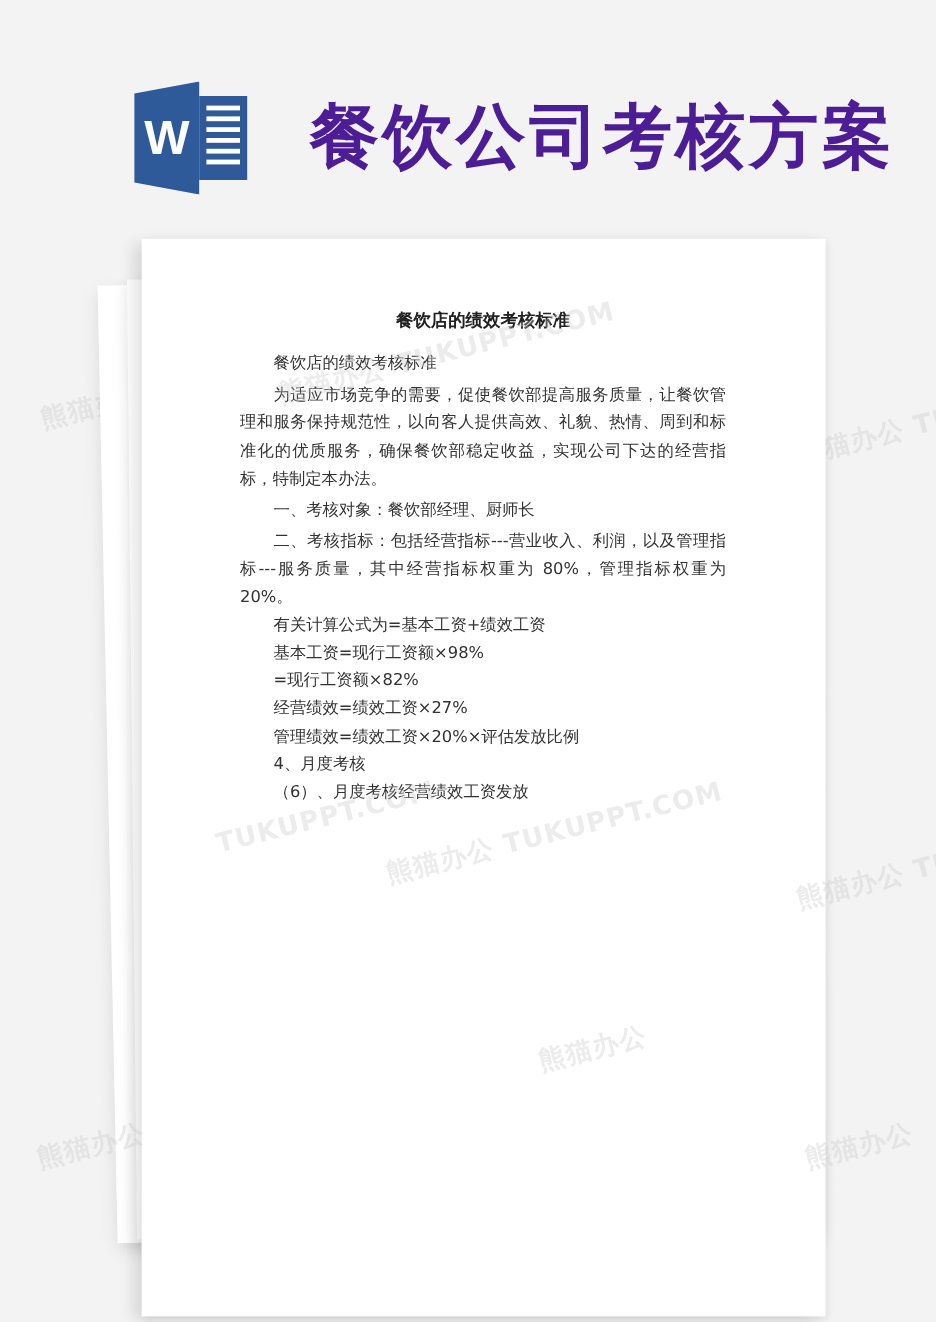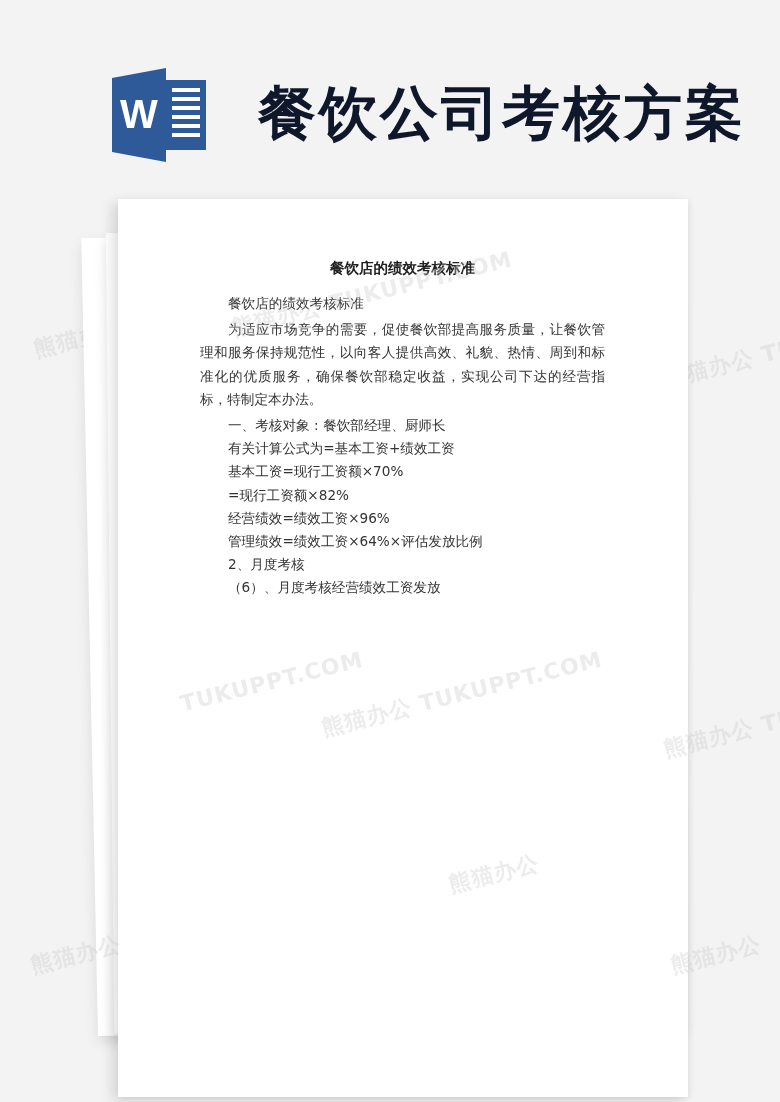--- a/index.html
+++ b/index.html
@@ -25,24 +25,24 @@
       position: absolute;
       left: 108px;
       top: 68px;
       width: 100px;
       height: 94px;
     }
     .banner-title {
       position: absolute;
       left: 258px;
       top: 74px;
-      font-family: Liberation Serif, serif;
+      font-family: Liberation Sans, sans-serif;
       font-size: 58px;
       font-weight: bold;
-      color: #0f172a;
+      color: #4c1d95;
       letter-spacing: 3px;
       line-height: 80px;
       white-space: nowrap;
     }
     
     .paper-back {
       position: absolute;
       background: #ffffff;
       box-shadow: 0 6px 14px rgba(0,0,0,0.10);
     }
@@ -132,26 +132,27 @@
 
 <div class="paper-back b1"></div>
 <div class="paper-back b2"></div>
 
 <div class="page">
   <div class="doc">
     <div class="doc-title">餐饮店的绩效考核标准</div>
     <p class="indent">餐饮店的绩效考核标准</p>
     <p class="indent para-gap">为适应市场竞争的需要，促使餐饮部提高服务质量，让餐饮管理和服务保持规范性，以向客人提供高效、礼貌、热情、周到和标准化的优质服务，确保餐饮部稳定收益，实现公司下达的经营指标，特制定本办法。</p>
     <p class="indent para-gap">一、考核对象：餐饮部经理、厨师长</p>
+    <p class="indent para-gap">二、考核指标：包括经营指标---营业收入、利润，以及管理指标---服务质量，其中经营指标权重为 80%，管理指标权重为 20%。</p>
     <p class="indent">有关计算公式为=基本工资+绩效工资</p>
-    <p class="indent">基本工资=现行工资额×70%</p>
+    <p class="indent">基本工资=现行工资额×98%</p>
     <p class="indent"> =现行工资额×82%</p>
-    <p class="indent">经营绩效=绩效工资×96%</p>
-    <p class="indent">管理绩效=绩效工资×64%×评估发放比例</p>
-    <p class="indent">2、月度考核</p>
+    <p class="indent">经营绩效=绩效工资×27%</p>
+    <p class="indent">管理绩效=绩效工资×20%×评估发放比例</p>
+    <p class="indent">4、月度考核</p>
     <p class="indent">（6）、月度考核经营绩效工资发放</p>
   </div>
 
   <div class="watermark" style="left:110px; top:80px;">熊猫办公 TUKUPPT.COM</div>
   <div class="watermark" style="left:200px; top:480px;">熊猫办公 TUKUPPT.COM</div>
   <div class="watermark" style="left:60px; top:470px;">TUKUPPT.COM</div>
   <div class="watermark" style="left:330px; top:660px;">熊猫办公</div>
 </div>
 
 <div class="watermark" style="left:660px; top:700px;">熊猫办公 TUKUPPT.COM</div>

